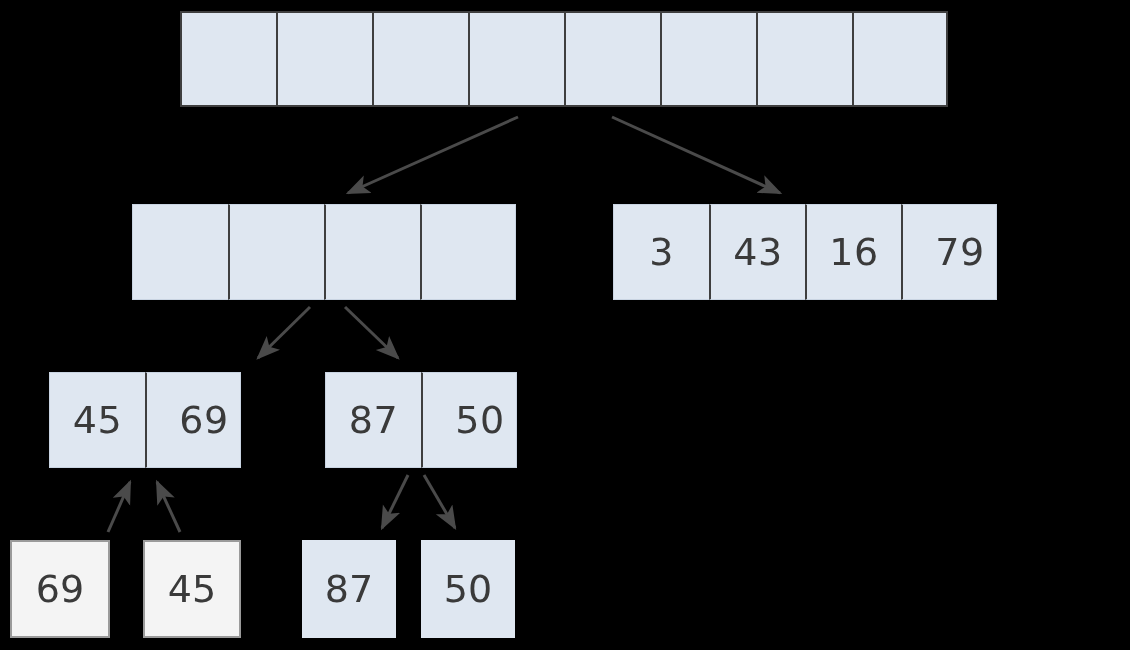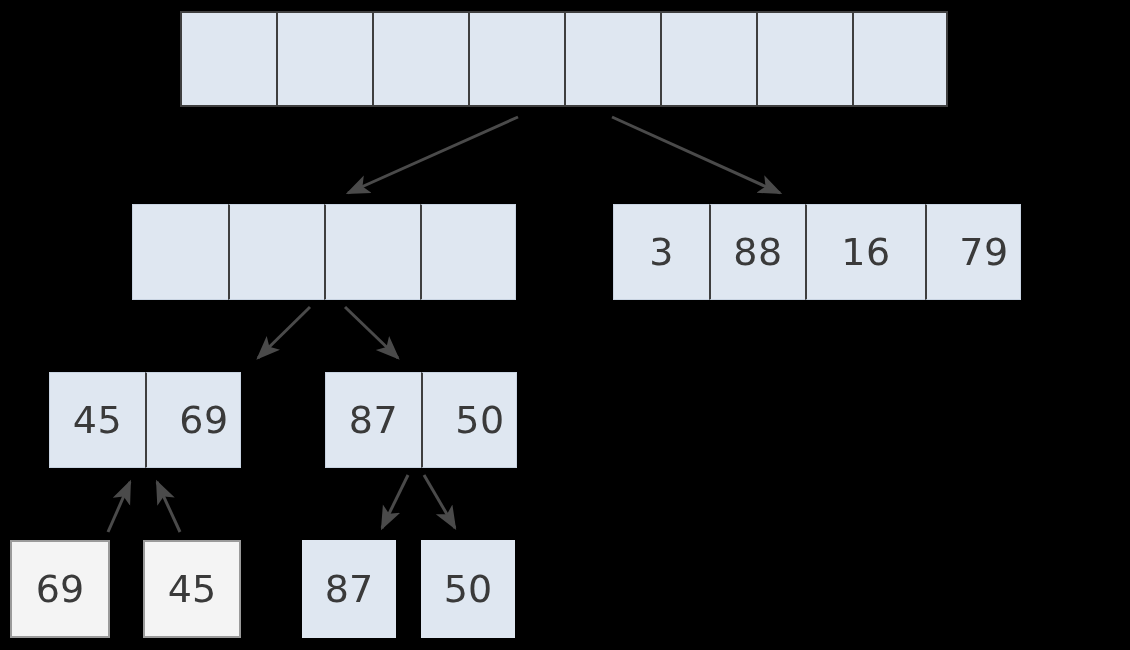--- a/index.html
+++ b/index.html
@@ -115,22 +115,22 @@
     </div>
 
   <div class="array blue soft" style="left: 132px; top: 204px;">
       <div class="cell" style="width: 96px; height: 96px;"></div>
       <div class="cell" style="width: 96px; height: 96px;"></div>
       <div class="cell" style="width: 96px; height: 96px;"></div>
       <div class="cell" style="width: 96px; height: 96px;"></div>
     </div>
   <div class="array blue soft" style="left: 613px; top: 204px;">
       <div class="cell" style="width: 96px; height: 96px;">3</div>
-      <div class="cell" style="width: 96px; height: 96px;">88</div>
-      <div class="cell" style="width: 120px; height: 96px;">16</div>
+      <div class="cell" style="width: 96px; height: 96px;">43</div>
+      <div class="cell" style="width: 96px; height: 96px;">16</div>
       <div class="cell" style="width: 96px; height: 96px;">79</div>
     </div>
 
   <div class="array blue soft" style="left: 49px; top: 372px;">
       <div class="cell" style="width: 96px; height: 96px;">45</div>
       <div class="cell" style="width: 96px; height: 96px;">69</div>
     </div>
   <div class="array blue soft" style="left: 325px; top: 372px;">
       <div class="cell" style="width: 96px; height: 96px;">87</div>
       <div class="cell" style="width: 96px; height: 96px;">50</div>

